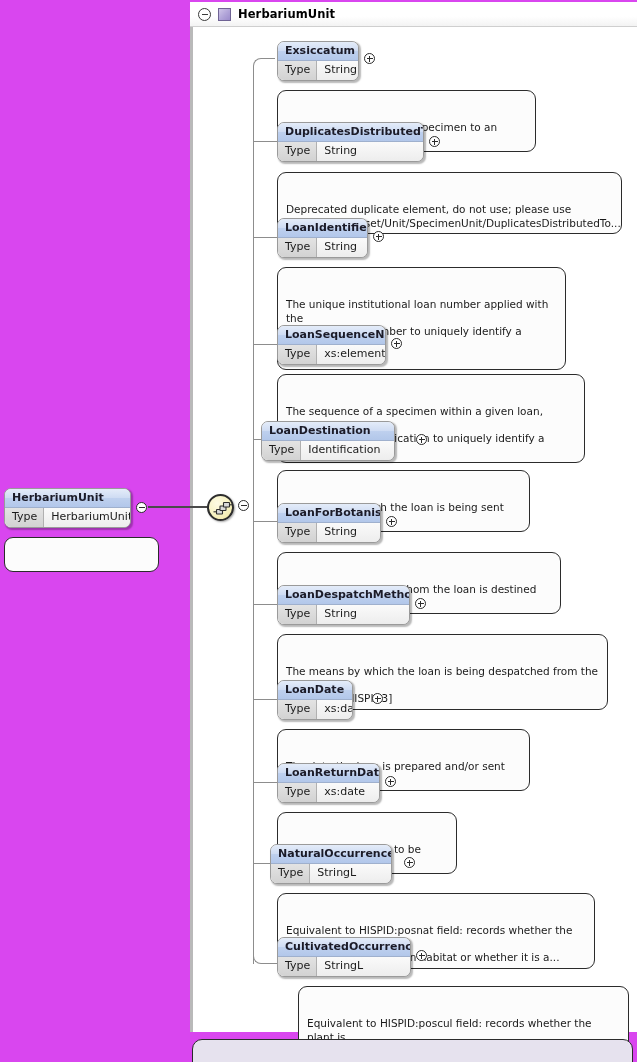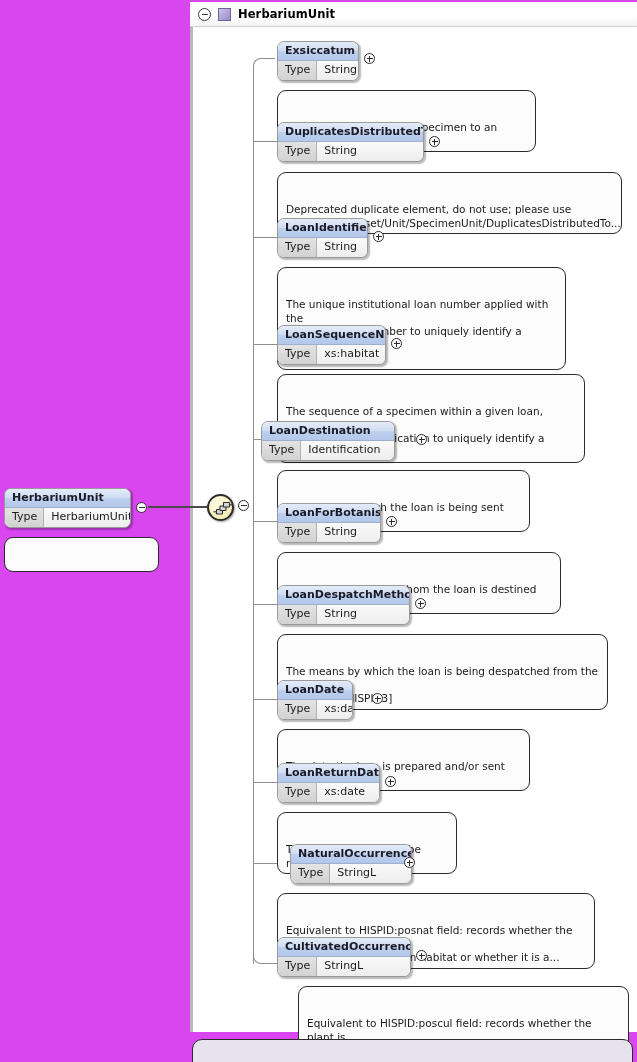--- a/index.html
+++ b/index.html
@@ -244,21 +244,21 @@
     <span>The unique institutional loan number applied with the
 loan sequence number to uniquely identify a specimen
 on loan...</span>
   </div>
 
   <div class="hline" style="left:253px; top:344px; width:24px;"></div>
   <div class="el" style="left:277px; top:325px; width:109px;">
     <div class="el-title">LoanSequenceNo</div>
     <div class="el-row">
       <span class="el-key">Type</span>
-      <span class="el-val">xs:habitat</span>
+      <span class="el-val">xs:element</span>
     </div>
   </div>
   <div class="el-toggle plus" style="left:391px; top:338px;"></div>
   <div class="anno" style="left:277px; top:374px; width:308px;">
     <span class="tail">
       
     </span>
     <span>The sequence of a specimen within a given loan, assigned
 with the Loan Identification to uniquely identify a specimen...</span>
   </div>
@@ -338,21 +338,21 @@
   </div>
   <div class="el-toggle plus" style="left:385px; top:776px;"></div>
   <div class="anno" style="left:277px; top:812px; width:180px;">
     <span class="tail">
       
     </span>
     <span>The date the loan is to be returned.</span>
   </div>
 
   <div class="hline" style="left:253px; top:863px; width:24px;"></div>
-  <div class="el" style="left:290px; top:844px; width:122px;">
+  <div class="el" style="left:270px; top:844px; width:122px;">
     <div class="el-title">NaturalOccurrence</div>
     <div class="el-row">
       <span class="el-key">Type</span>
       <span class="el-val">StringL</span>
     </div>
   </div>
   <div class="el-toggle plus" style="left:404px; top:857px;"></div>
   <div class="anno" style="left:277px; top:893px; width:318px;">
     <span class="tail">
       

